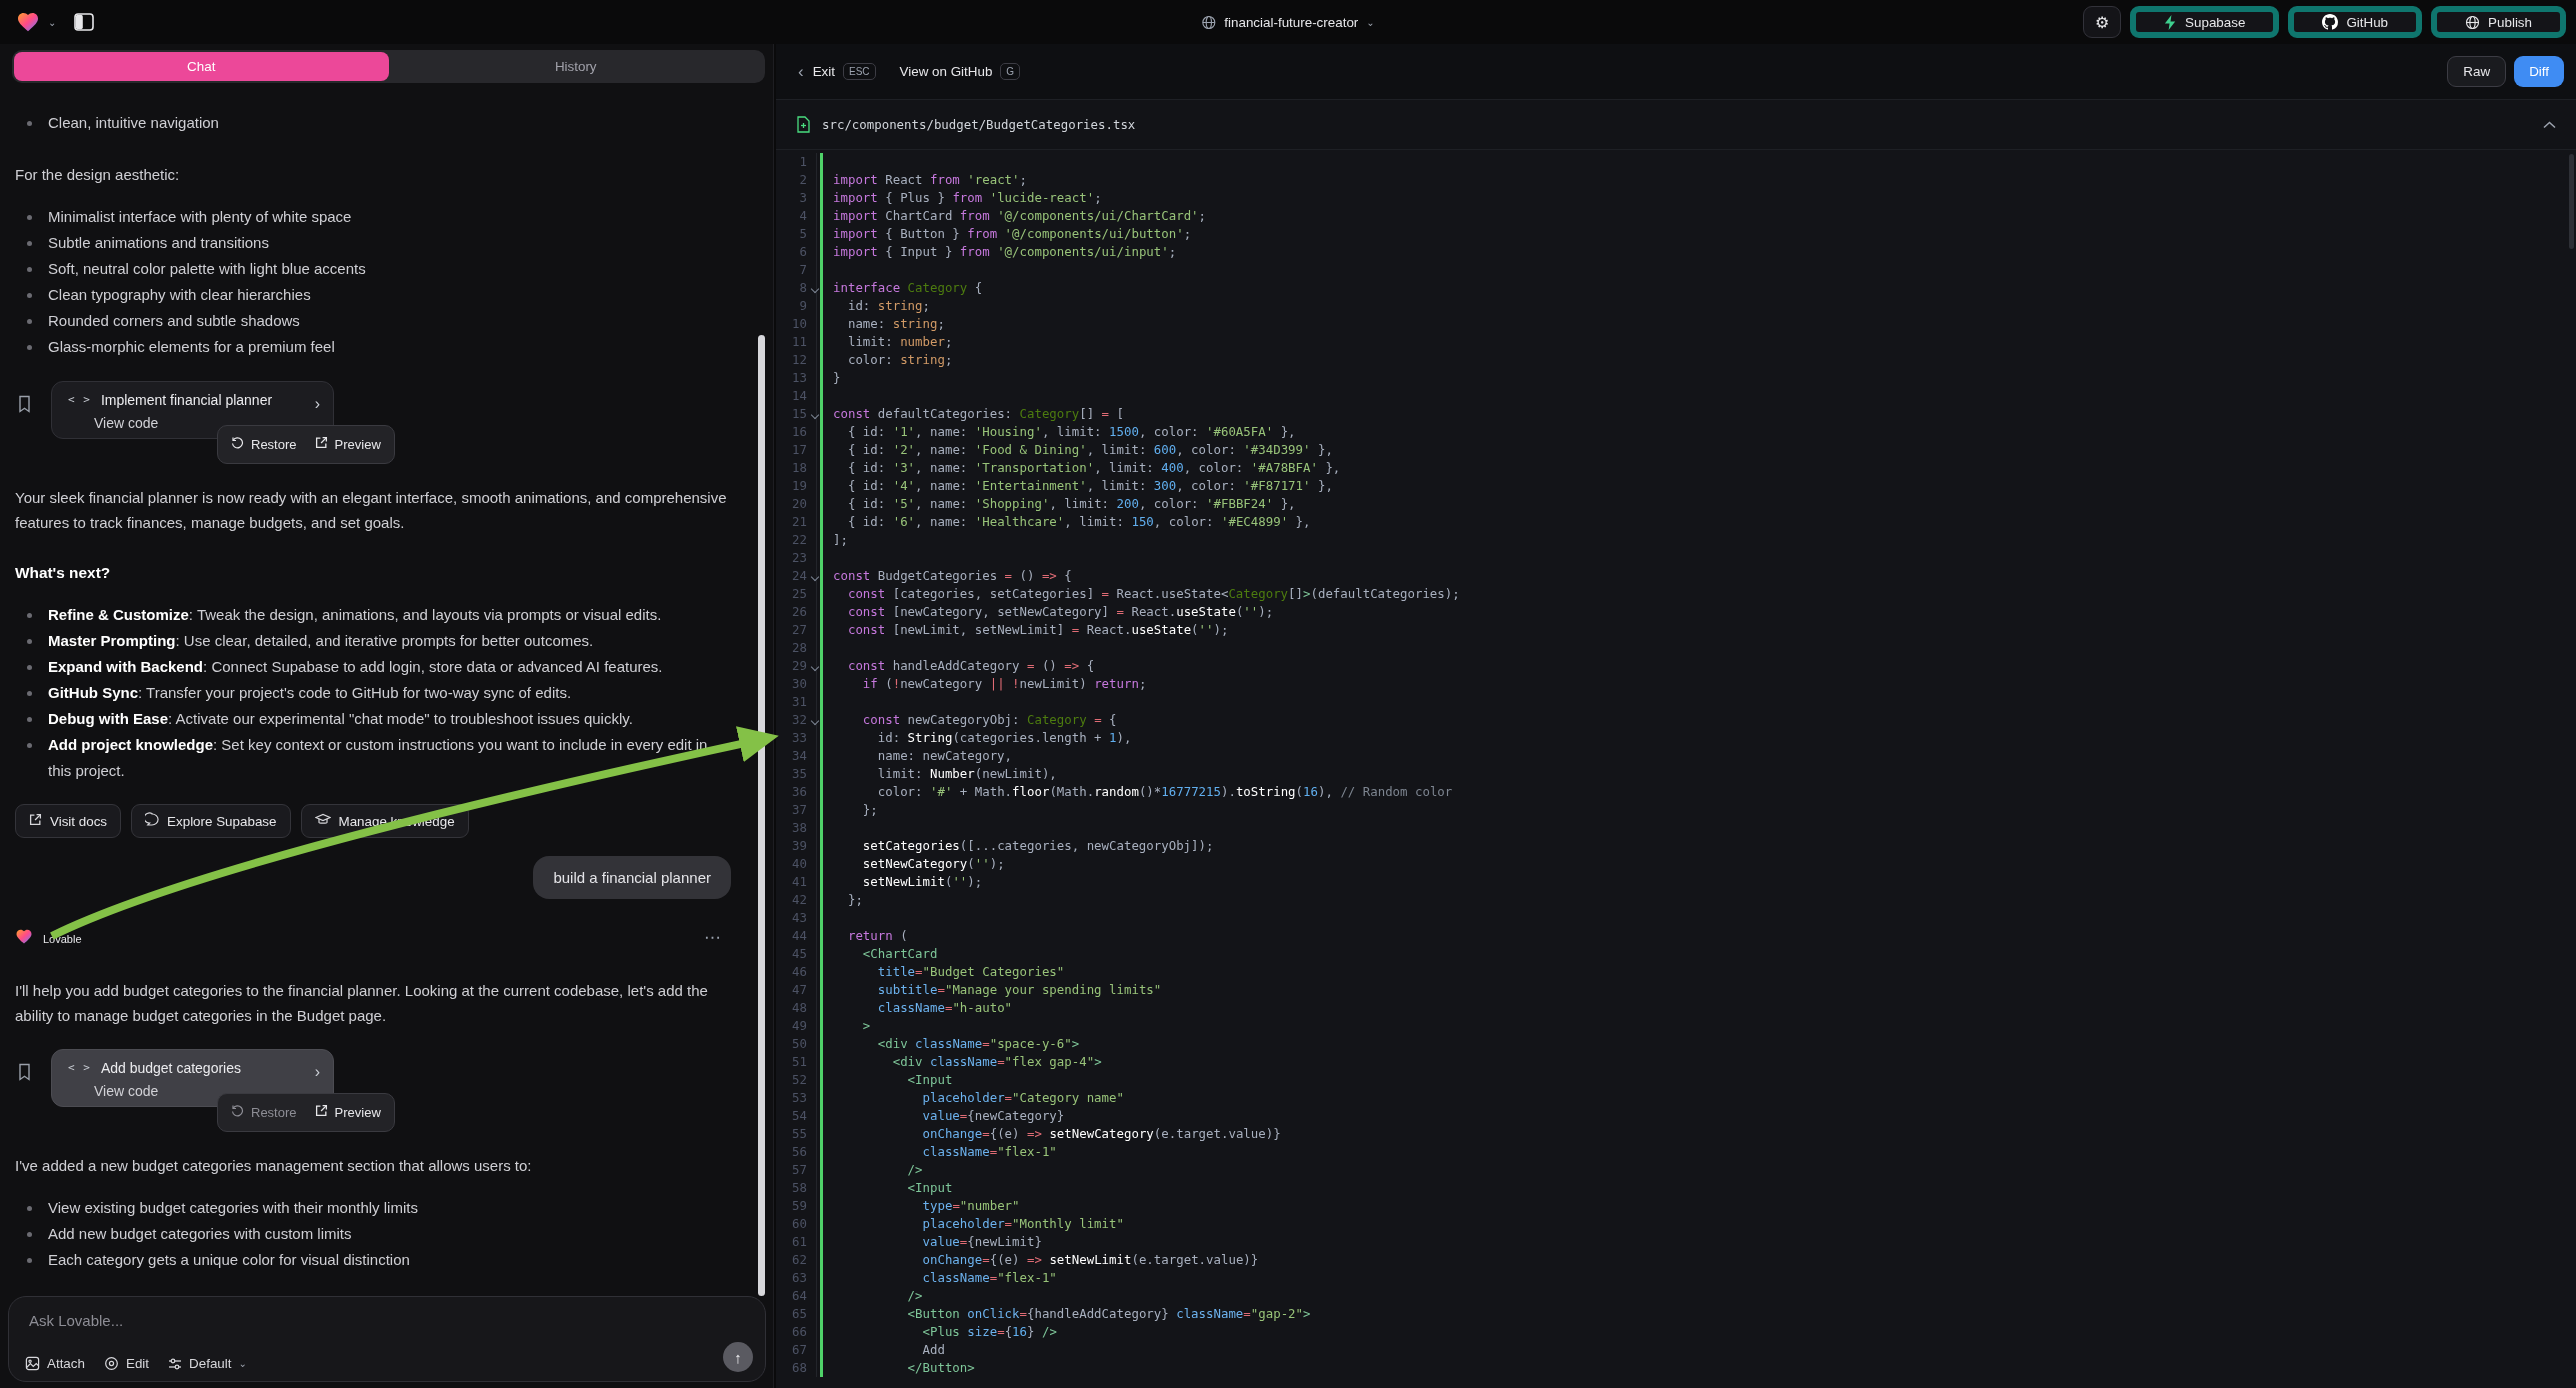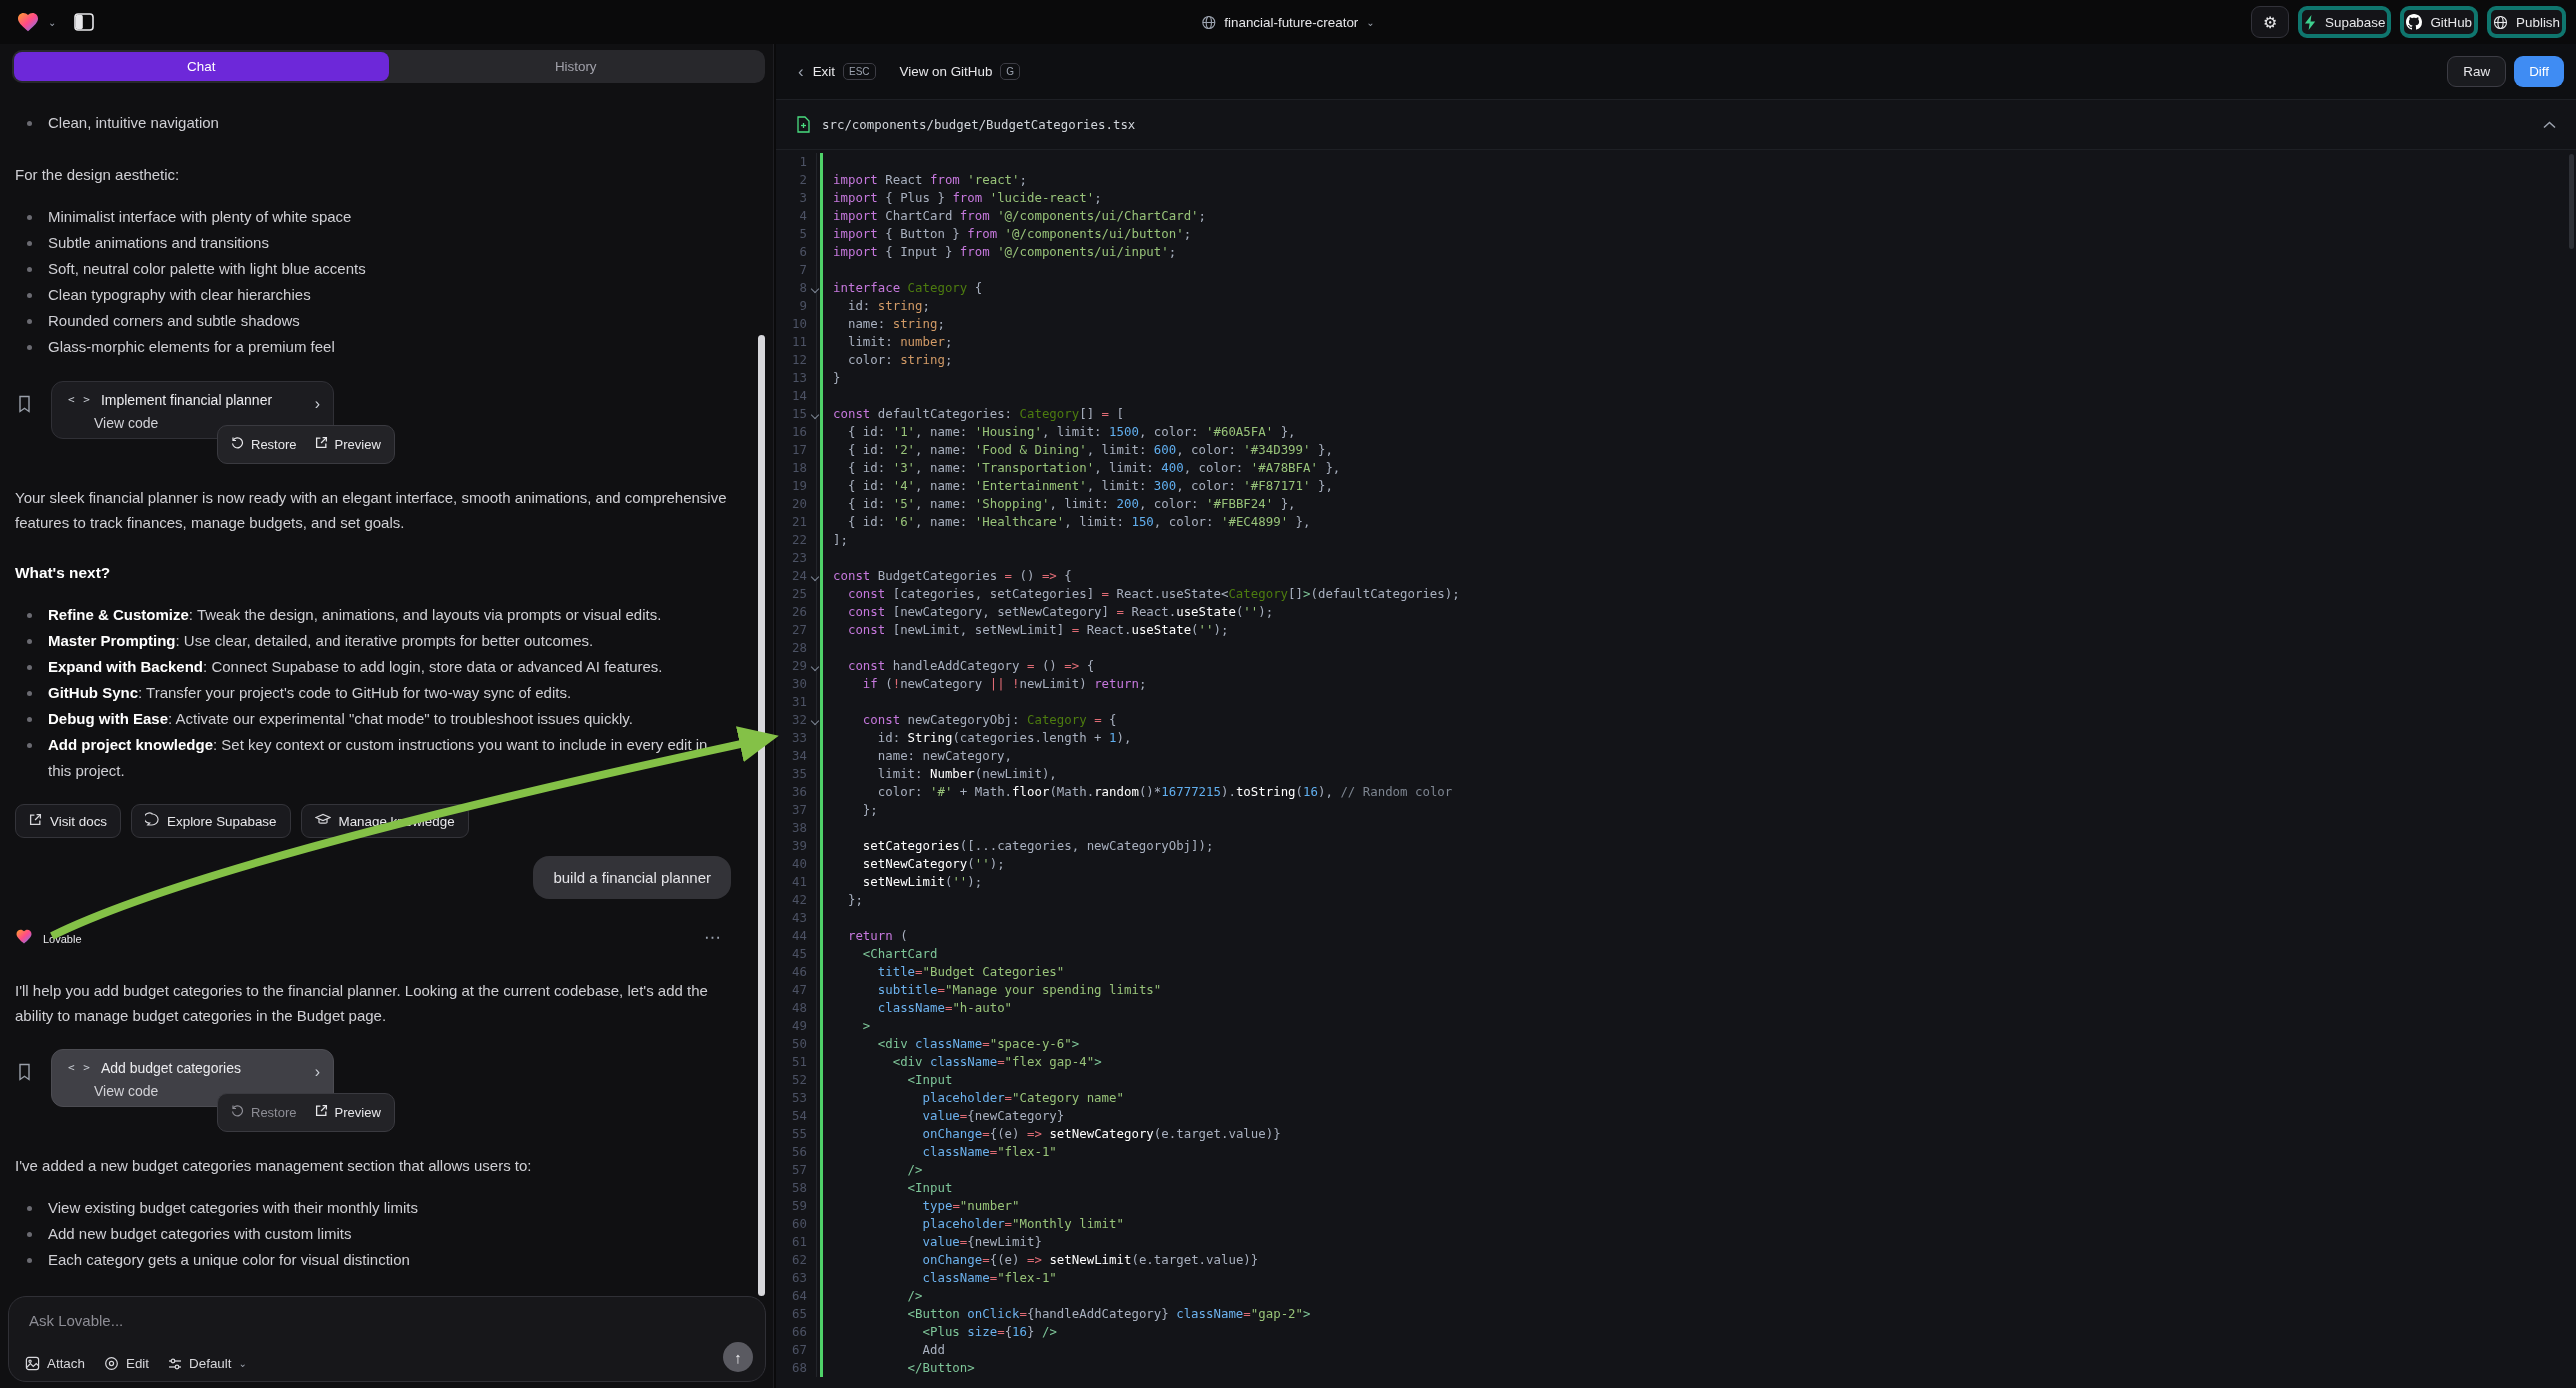--- a/index.html
+++ b/index.html
@@ -6,32 +6,32 @@
   *{box-sizing:border-box;}
   .app{position:relative;width:2576px;height:1388px;background:#0a0a0b;overflow:hidden;
        font-family:"Liberation Sans",sans-serif;color:#d4d4d8;}
 
   
   .topbar{position:absolute;left:0;top:0;width:2576px;height:44px;display:flex;align-items:center;}
   .tb-left{display:flex;align-items:center;gap:8px;padding-left:16px;}
   .tb-center{position:absolute;left:50%;transform:translateX(-50%);display:flex;align-items:center;gap:8px;
              font-size:13.4px;color:#e7e7ea;}
   .tb-right{position:absolute;right:10px;top:6px;display:flex;align-items:center;gap:9px;}
-  .pillbtn{display:flex;align-items:center;gap:8px;height:32px;padding:0 2px;border:4px solid #0f766e;
+  .pillbtn{display:flex;align-items:center;gap:8px;height:32px;padding:0 28px;border:6px solid #0f766e;
            border-radius:9px;background:#141418;color:#e7e7ea;font-size:13.4px;}
   .iconbtn{display:flex;align-items:center;justify-content:center;height:32px;width:38px;
            border:1px solid #32323a;border-radius:9px;background:#141418;color:#e7e7ea;font-size:16px;}
   .chev{color:#9ca3af;font-size:10px;}
 
   
   .chat{position:absolute;left:0;top:44px;width:774px;height:1344px;background:#101012;border-right:1px solid #1e1e22;}
   .tabs{position:absolute;left:12px;top:6px;width:753px;height:33px;background:#28282c;border-radius:10px;
         display:flex;padding:2px;}
   .tab{flex:1;display:flex;align-items:center;justify-content:center;font-size:13.4px;color:#a1a1aa;border-radius:8px;}
-  .tab.active{background:#6d28d9;color:#fff;}
+  .tab.active{background:#ec4899;color:#fff;}
   .chat-scrollbar{position:absolute;right:8px;top:291px;width:7px;height:961px;background:#d7d7db;border-radius:4px;}
   .chat-content{position:absolute;left:0;top:40px;width:757px;bottom:94px;padding:9px 26px 0 15px;overflow:hidden;
                 font-size:15px;line-height:25px;color:#cfcfd4;}
   .chat-content p.para{margin:26px 0 0;}
   .chat-content ul{margin:17px 0 0;padding-left:33px;list-style:none;}
   .chat-content li{position:relative;line-height:26px;}
   .chat-content li::before{content:"";position:absolute;left:-21px;top:11px;width:5px;height:5px;border-radius:50%;background:#6b6b72;}
   .chat-content b{color:#fff;}
   .heading{margin-top:25px;font-weight:700;font-size:15.4px;color:#fff;}
   .card-wrap{position:relative;margin:21px 0 46px;padding-left:36px;height:58px;}

